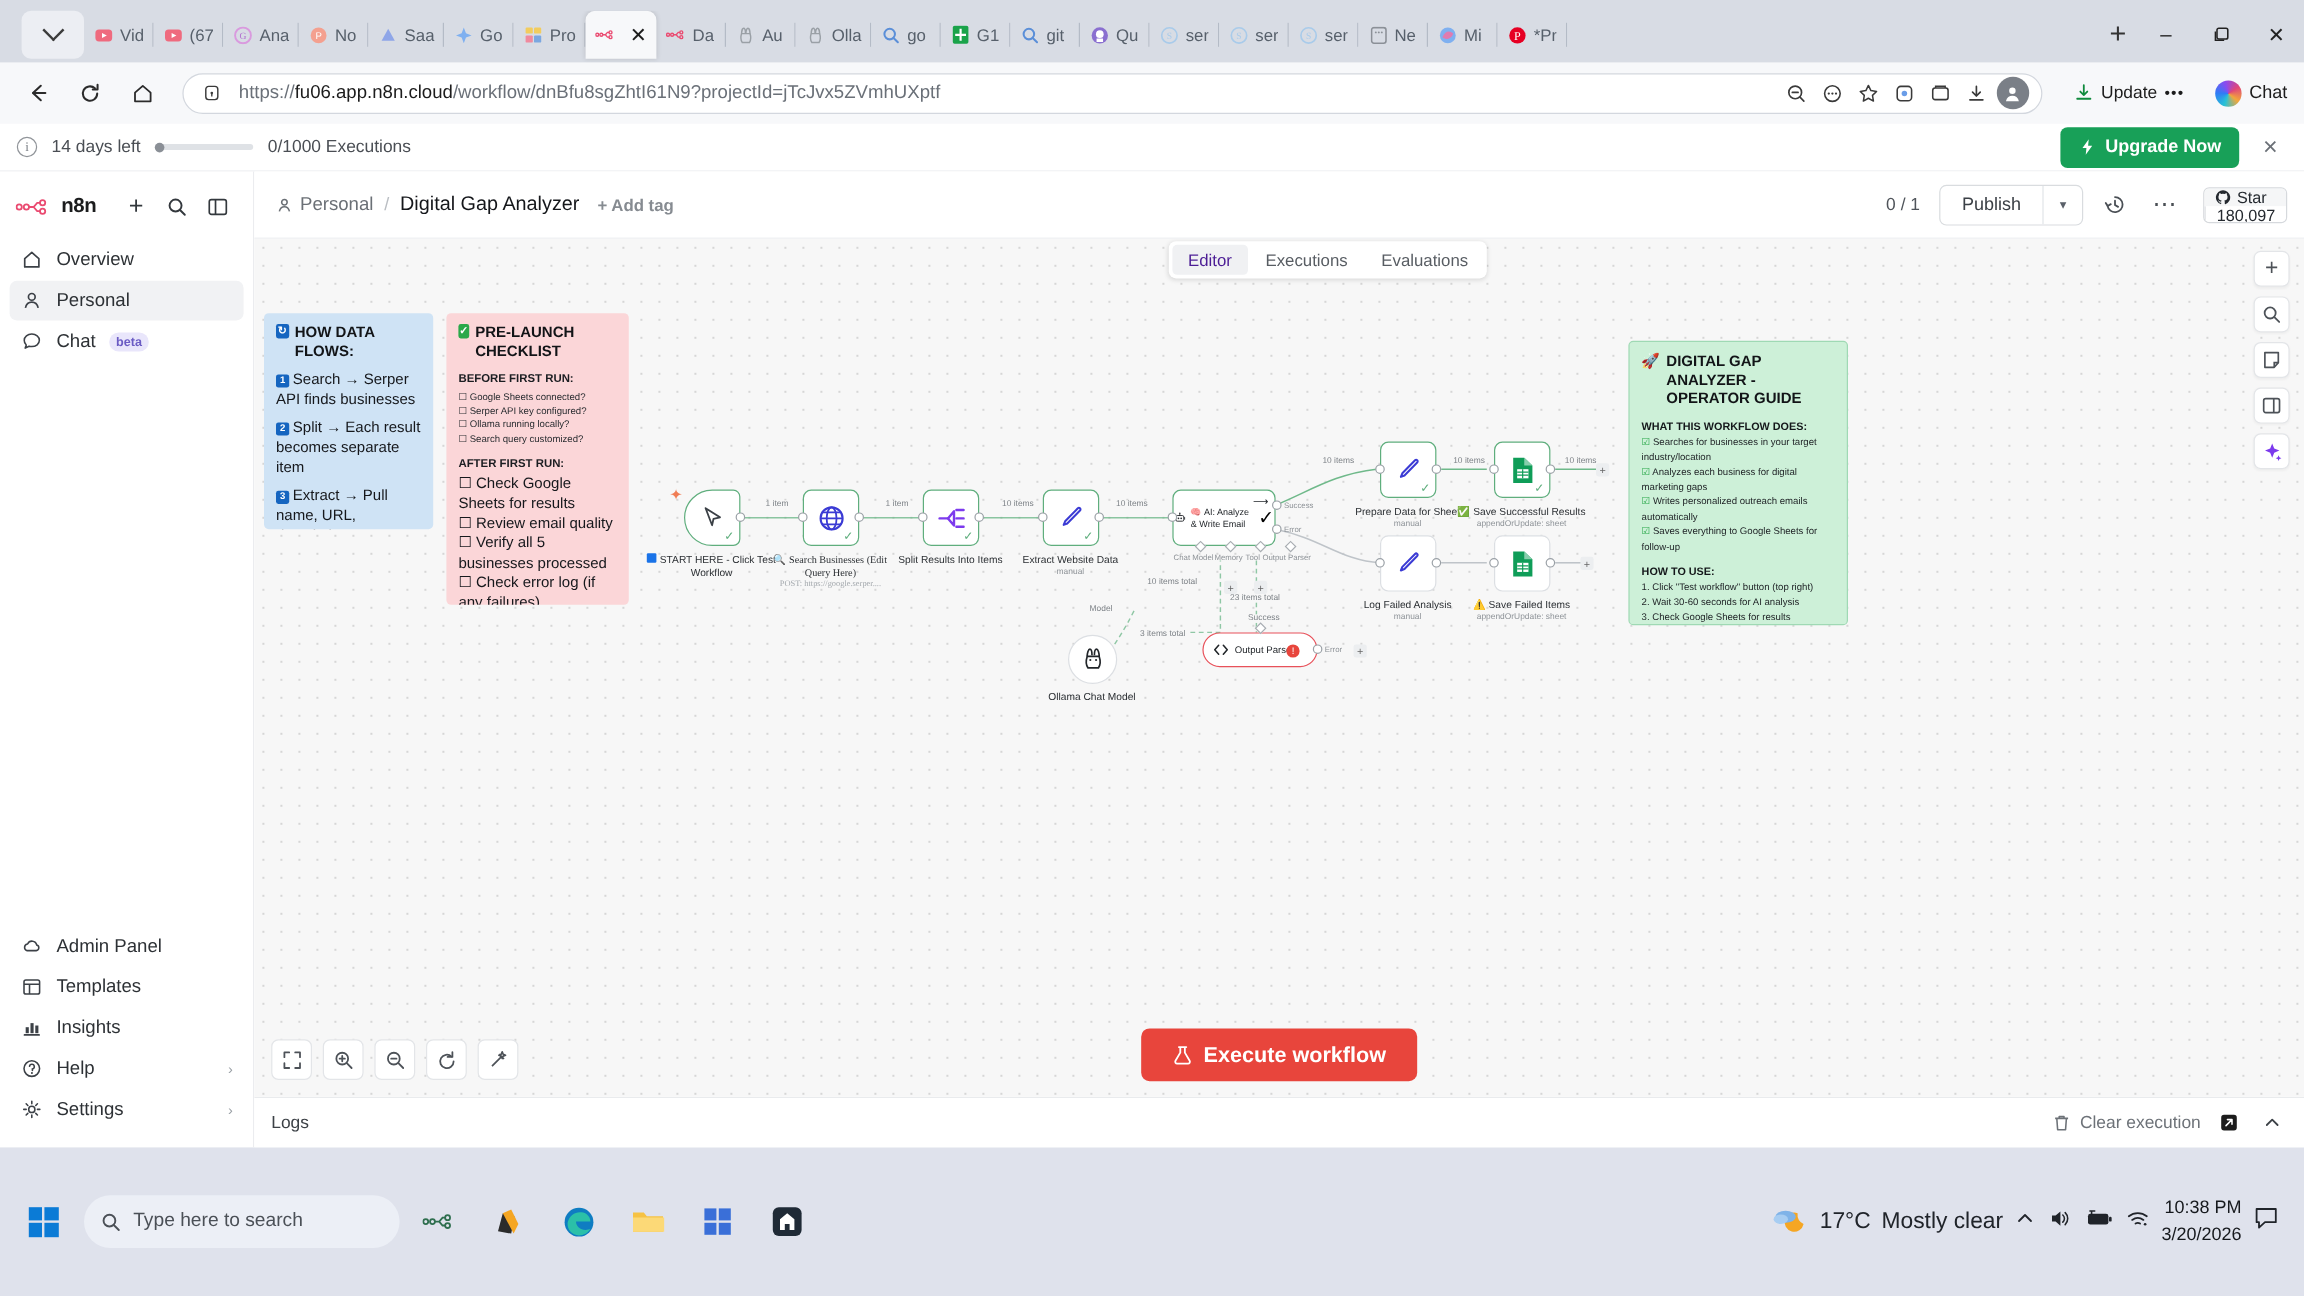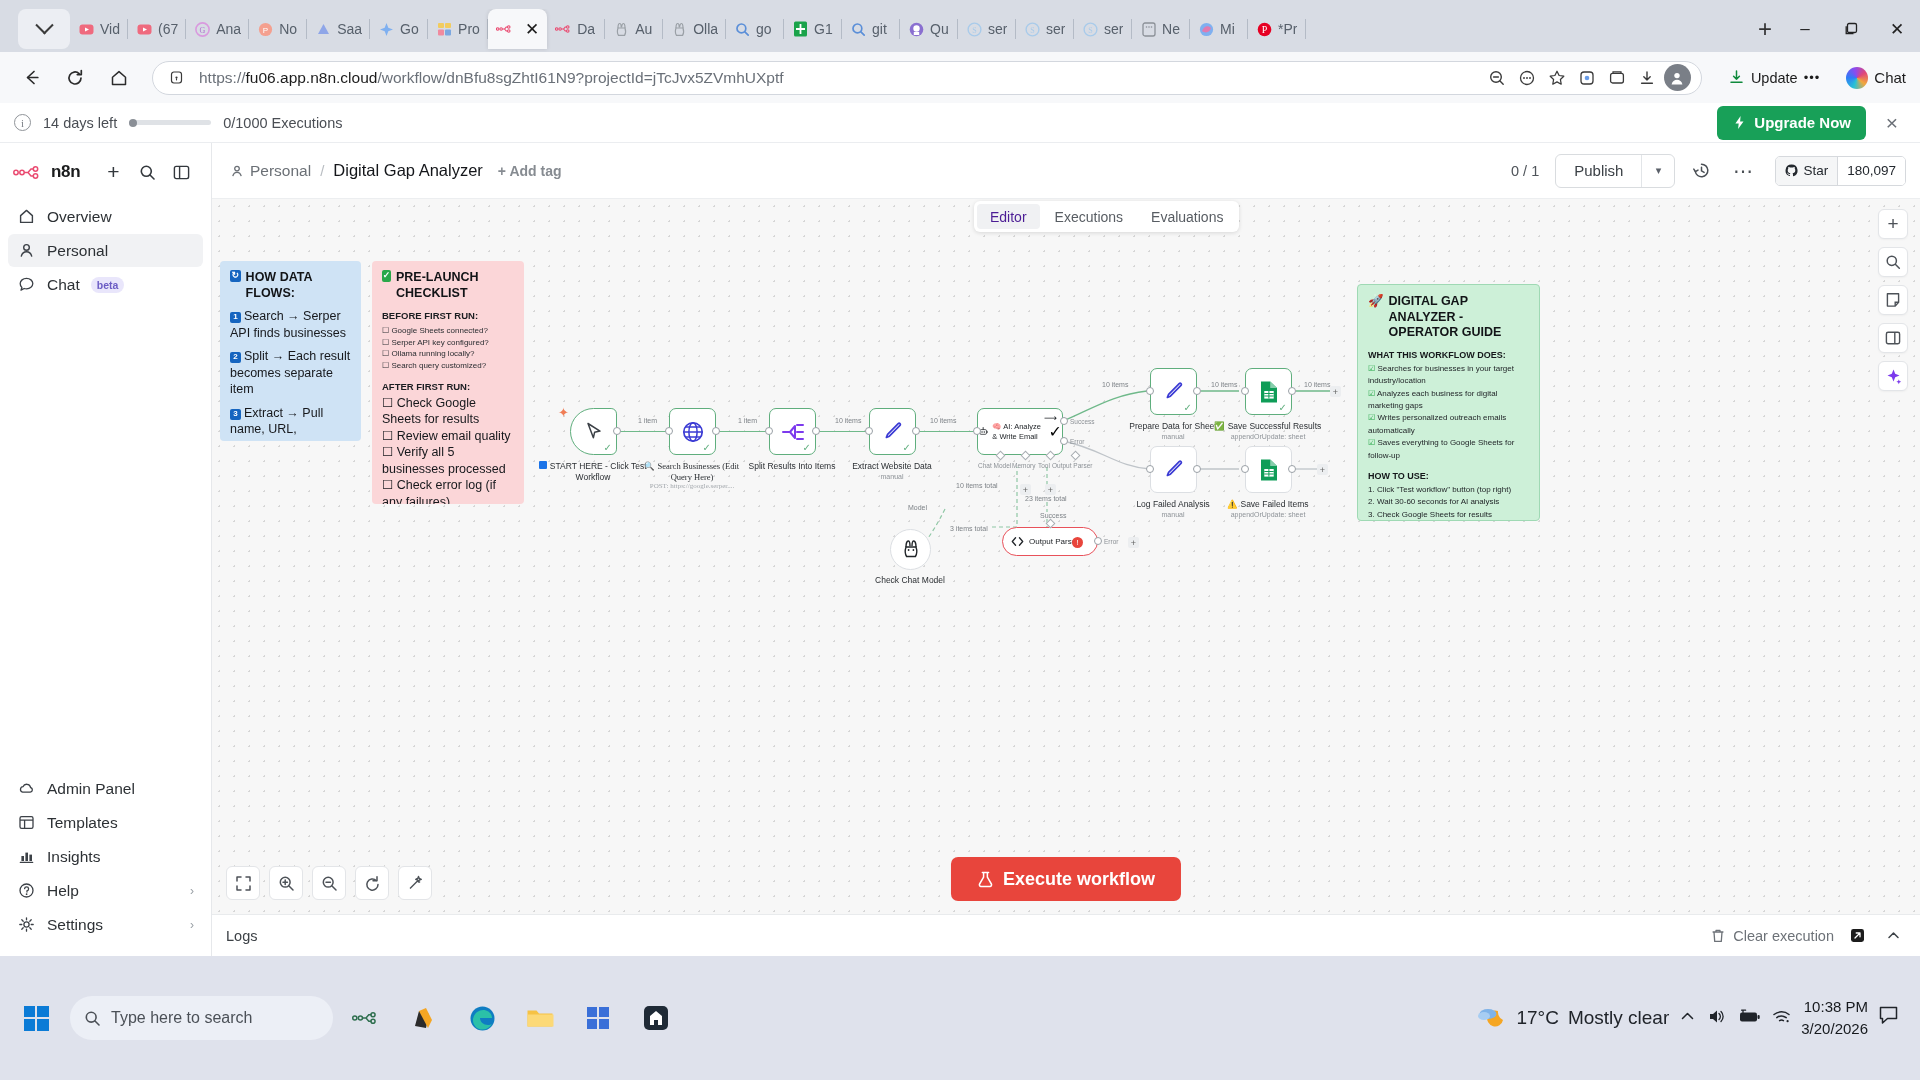--- a/index.html
+++ b/index.html
@@ -98,21 +98,21 @@
   .wf-title { font-size:16.5px; color:#14161a; font-weight:400; }
   .addtag { font-size:14px; color:#868b91; margin-left:6px;font-weight:bold; }
   .hdr-right { margin-left:auto; display:flex; align-items:center; gap:10px; }
   .counter { font-size:14.5px; color:#4f545a; padding-right:6px; }
   .publish-grp { display:flex; align-items:stretch; border:1px solid #d9dcdf; border-radius:6px; overflow:hidden; height:34px; }
   .publish-btn { padding:0 18px; display:flex; align-items:center; font-size:15px; color:#3b4046; }
   .publish-caret { width:33px; border-left:1px solid #e2e5e8; display:flex; align-items:center; justify-content:center;
                    color:#5a6069; font-size:11px; }
   .hdr-ic { width:32px;height:32px;display:flex;align-items:center;justify-content:center;color:#4a4f55; }
   .star-grp { display:flex; align-items:stretch; height:30px; border:1px solid #d6d9dd; border-radius:5px; overflow:hidden;
-              font-size:13.5px; margin-left:6px; }
+              font-size:13.5px; margin-left:6px;flex-direction:column; }
   .star-a { background:#f5f6f7; padding:0 9px; display:flex;align-items:center;gap:5px; color:#24292f; }
   .star-b { background:#fff; padding:0 9px; display:flex;align-items:center; color:#24292f; border-left:1px solid #d6d9dd; }
 
   
   .canvas { flex:1 1 auto; position:relative; overflow:hidden;
     background-color:#f7f7f7;
     background-image:radial-gradient(#d6d6d6 1px, transparent 1px);
     background-size:15px 15px; }
 
   .tab-switcher { position:absolute; left:762px; top:2px; height:31px; background:#fff; border-radius:6px;
@@ -852,21 +852,21 @@
         <div class="plusbox" style="left:833px; top:285px;">+</div>
 
         <div class="node plain" style="left:678px; top:330px; border-radius:50%; width:41px; height:41px;">
           <svg width="18" height="21" viewBox="0 0 18 21">
             <path d="M4 8c0-3 1-6 2.2-6S8 4 8 7M14 8c0-3-1-6-2.2-6S10 4 10 7" fill="none" stroke="#22262a" stroke-width="1.4"></path>
             <path d="M4 8c-1 3-1 7 .6 9.5h8.8C15 15 15 11 14 8z" fill="none" stroke="#22262a" stroke-width="1.4"></path>
             <circle cx="6.6" cy="11" r=".9" fill="#22262a"></circle>
               <circle cx="11.4" cy="11" r=".9" fill="#22262a"></circle>
           </svg>
         </div>
-        <div class="node-label" style="left:643px; top:376px;">Check Chat Model</div>
+        <div class="node-label" style="left:643px; top:376px;">Ollama Chat Model</div>
 
         <div class="parser" style="left:790px; top:328px;">
           <svg width="13" height="13" viewBox="0 0 16 16">
               <path d="M5.6 3.4L1.6 8l4 4.6M10.4 3.4L14.4 8l-4 4.6" fill="none" stroke="#22262a" stroke-width="1.6" stroke-linecap="round" stroke-linejoin="round"></path>
             </svg>
           <span style="font-size:8px;color:#22262a;">Output Parser</span>
           <span style="position:absolute;right:14px;top:9px;width:11px;height:11px;border-radius:50%;background:#e8453c;color:#fff;font-size:8px;display:flex;align-items:center;justify-content:center;">!</span>
         </div>
         <div class="port" style="left:882px; top:338px;"></div>
         <div class="subport-lbl" style="left:892px; top:339px;">Error</div>

